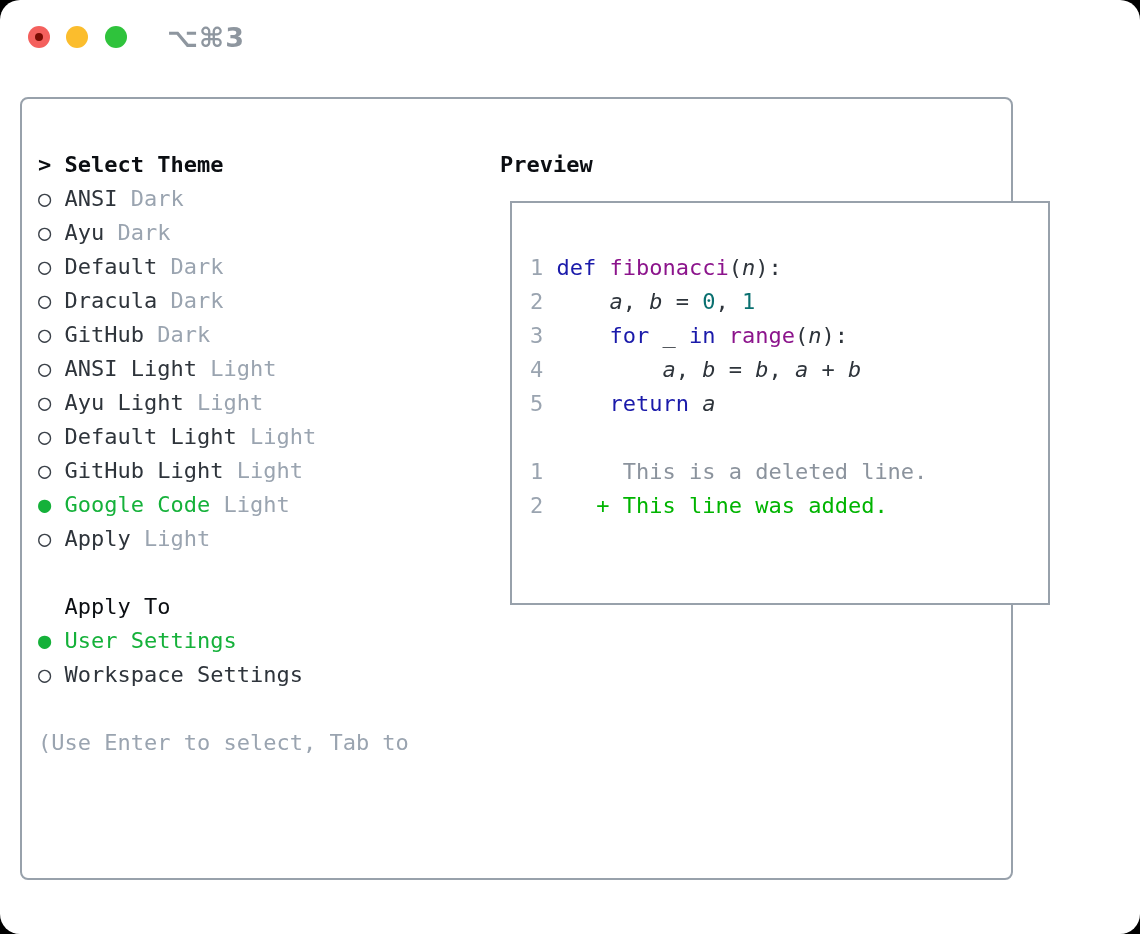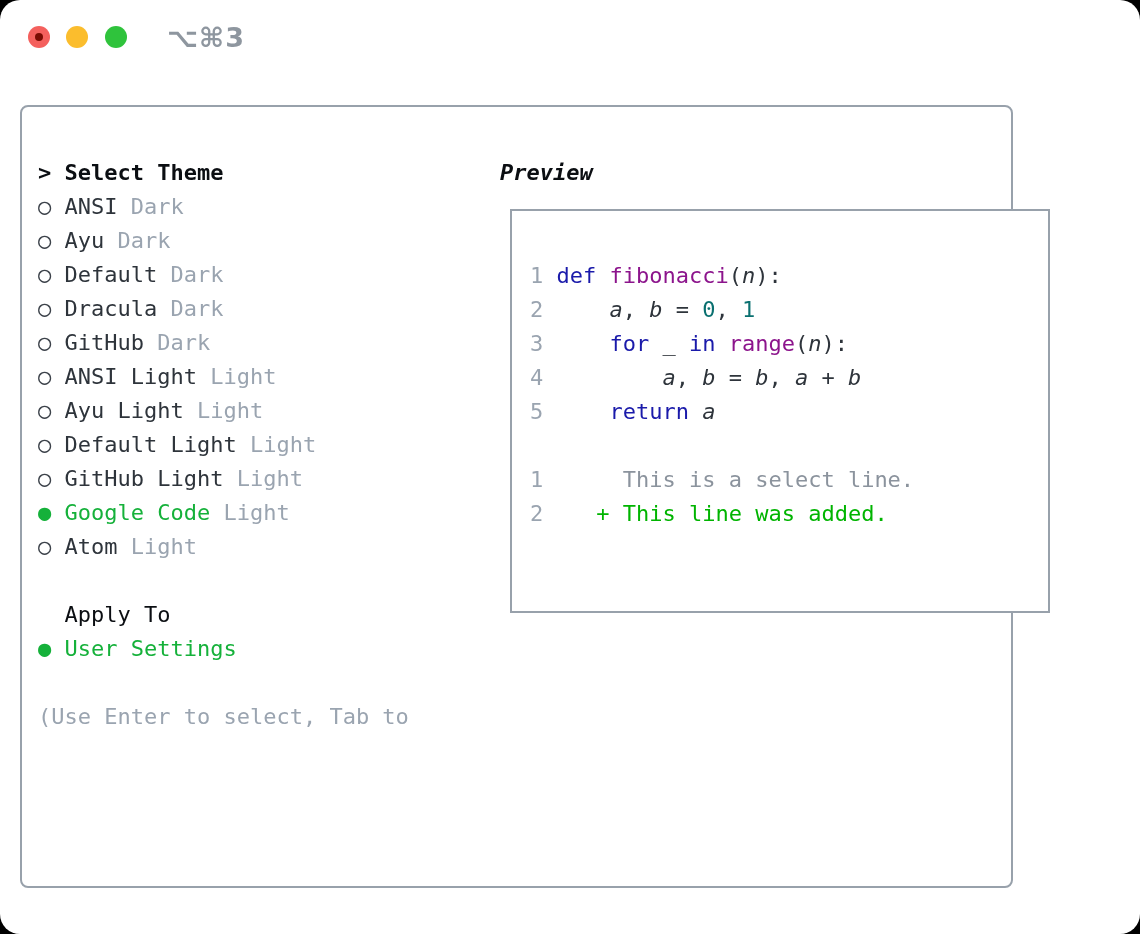--- a/index.html
+++ b/index.html
@@ -20,35 +20,35 @@
   .light-yellow{left:66px;background:var(--traffic_yellow);}
   .light-green{left:105px;background:var(--traffic_green);}
   .win-title{
     position:absolute;left:167px;top:22px;
     font-family:"DejaVu Sans", sans-serif;font-weight:bold;font-size:27px;
     color:var(--title_gray);letter-spacing:1px;
   }
   
   .panel{
     position:absolute;left:20px;top:97px;width:989px;height:779px;
-    border:2px solid var(--border_gray);border-radius:8px;background:#fff;margin-top:8px;
+    border:2px solid var(--border_gray);border-radius:8px;background:#fff;
   }
   .row{white-space:pre;height:34px;line-height:34px;font-size:22px;color:var(--plain_text);}
   .col-left{position:absolute;left:16px;top:49px;}
   .header-row{font-weight:bold;color:var(--header_text);}
   .apply-header{padding-left:2ch;color:var(--header_text);}
   .help{color:var(--muted);}
   .gap{height:34px;}
   .bullet{color:#3c424a;}
   .bullet.sel{color:var(--accent_green);}
   .item-label{color:var(--plain_text);}
   .item-label.sel{color:var(--accent_green);}
   .item-tag{color:var(--muted);}
   
-  .preview-header{position:absolute;left:478px;top:49px;font-weight:bold;color:var(--header_text);font-style:italic;}
+  .preview-header{position:absolute;left:478px;top:49px;font-weight:bold;color:var(--header_text);}
   .preview-box{
     position:absolute;left:488px;top:102px;width:540px;height:404px;
     border:2px solid var(--border_gray);background:#fff;box-sizing:border-box;
   }
   .preview-lines{position:absolute;left:18px;top:48px;}
   .pline{white-space:pre;height:34px;line-height:34px;font-size:22px;}
   .tok-num{color:var(--muted);}
   .tok-pln{color:var(--plain_text);}
   .tok-var{color:var(--plain_text);font-style:italic;}
   .tok-kwd{color:var(--keyword);}
@@ -78,40 +78,41 @@
           <div class="row"><span class="bullet">○</span><span> </span><span class="item-label">ANSI</span><span class="item-tag"> Dark</span></div>
           <div class="row"><span class="bullet">○</span><span> </span><span class="item-label">Ayu</span><span class="item-tag"> Dark</span></div>
           <div class="row"><span class="bullet">○</span><span> </span><span class="item-label">Default</span><span class="item-tag"> Dark</span></div>
           <div class="row"><span class="bullet">○</span><span> </span><span class="item-label">Dracula</span><span class="item-tag"> Dark</span></div>
           <div class="row"><span class="bullet">○</span><span> </span><span class="item-label">GitHub</span><span class="item-tag"> Dark</span></div>
           <div class="row"><span class="bullet">○</span><span> </span><span class="item-label">ANSI Light</span><span class="item-tag"> Light</span></div>
           <div class="row"><span class="bullet">○</span><span> </span><span class="item-label">Ayu Light</span><span class="item-tag"> Light</span></div>
           <div class="row"><span class="bullet">○</span><span> </span><span class="item-label">Default Light</span><span class="item-tag"> Light</span></div>
           <div class="row"><span class="bullet">○</span><span> </span><span class="item-label">GitHub Light</span><span class="item-tag"> Light</span></div>
           <div class="row"><span class="bullet sel">●</span><span> </span><span class="item-label sel">Google Code</span><span class="item-tag"> Light</span></div>
-          <div class="row"><span class="bullet">○</span><span> </span><span class="item-label">Atom</span><span class="item-tag"> Light</span></div>
+          <div class="row"><span class="bullet">○</span><span> </span><span class="item-label">Apply</span><span class="item-tag"> Light</span></div>
         </div>
       <div class="row gap"> </div>
       <div class="row apply-header">Apply To</div>
       <div>
           <div class="row"><span class="bullet sel">●</span><span> </span><span class="item-label sel">User Settings</span></div>
+          <div class="row"><span class="bullet">○</span><span> </span><span class="item-label">Workspace Settings</span></div>
         </div>
       <div class="row gap"> </div>
       <div class="row help">(Use Enter to select, Tab to</div>
     </div>
 
     <div class="row preview-header">Preview</div>
 
     <div class="preview-box">
       <div class="preview-lines">
           <div class="pline"><span class="tok-num">1</span><span class="tok-pln"> </span><span class="tok-kwd">def</span><span class="tok-pln"> </span><span class="tok-typ">fibonacci</span><span class="tok-pln">(</span><span class="tok-var">n</span><span class="tok-pln">):</span></div>
           <div class="pline"><span class="tok-num">2</span><span class="tok-pln">     </span><span class="tok-var">a</span><span class="tok-pln">, </span><span class="tok-var">b</span><span class="tok-pln"> = </span><span class="tok-lit">0</span><span class="tok-pln">, </span><span class="tok-lit">1</span></div>
           <div class="pline"><span class="tok-num">3</span><span class="tok-pln">     </span><span class="tok-kwd">for</span><span class="tok-pln"> _ </span><span class="tok-kwd">in</span><span class="tok-pln"> </span><span class="tok-typ">range</span><span class="tok-pln">(</span><span class="tok-var">n</span><span class="tok-pln">):</span></div>
           <div class="pline"><span class="tok-num">4</span><span class="tok-pln">         </span><span class="tok-var">a</span><span class="tok-pln">, </span><span class="tok-var">b</span><span class="tok-pln"> = </span><span class="tok-var">b</span><span class="tok-pln">, </span><span class="tok-var">a</span><span class="tok-pln"> + </span><span class="tok-var">b</span></div>
           <div class="pline"><span class="tok-num">5</span><span class="tok-pln">     </span><span class="tok-kwd">return</span><span class="tok-pln"> </span><span class="tok-var">a</span></div>
           <div class="pline"><span class="tok-num"></span> </div>
-          <div class="pline"><span class="tok-num">1</span><span class="tok-ctx">      This is a select line.</span></div>
+          <div class="pline"><span class="tok-num">1</span><span class="tok-ctx">      This is a deleted line.</span></div>
           <div class="pline"><span class="tok-num">2</span><span class="tok-pln">    </span><span class="tok-add">+ This line was added.</span></div>
         </div>
     </div>
 
   </div>
 </div>
 
 </body></html>

